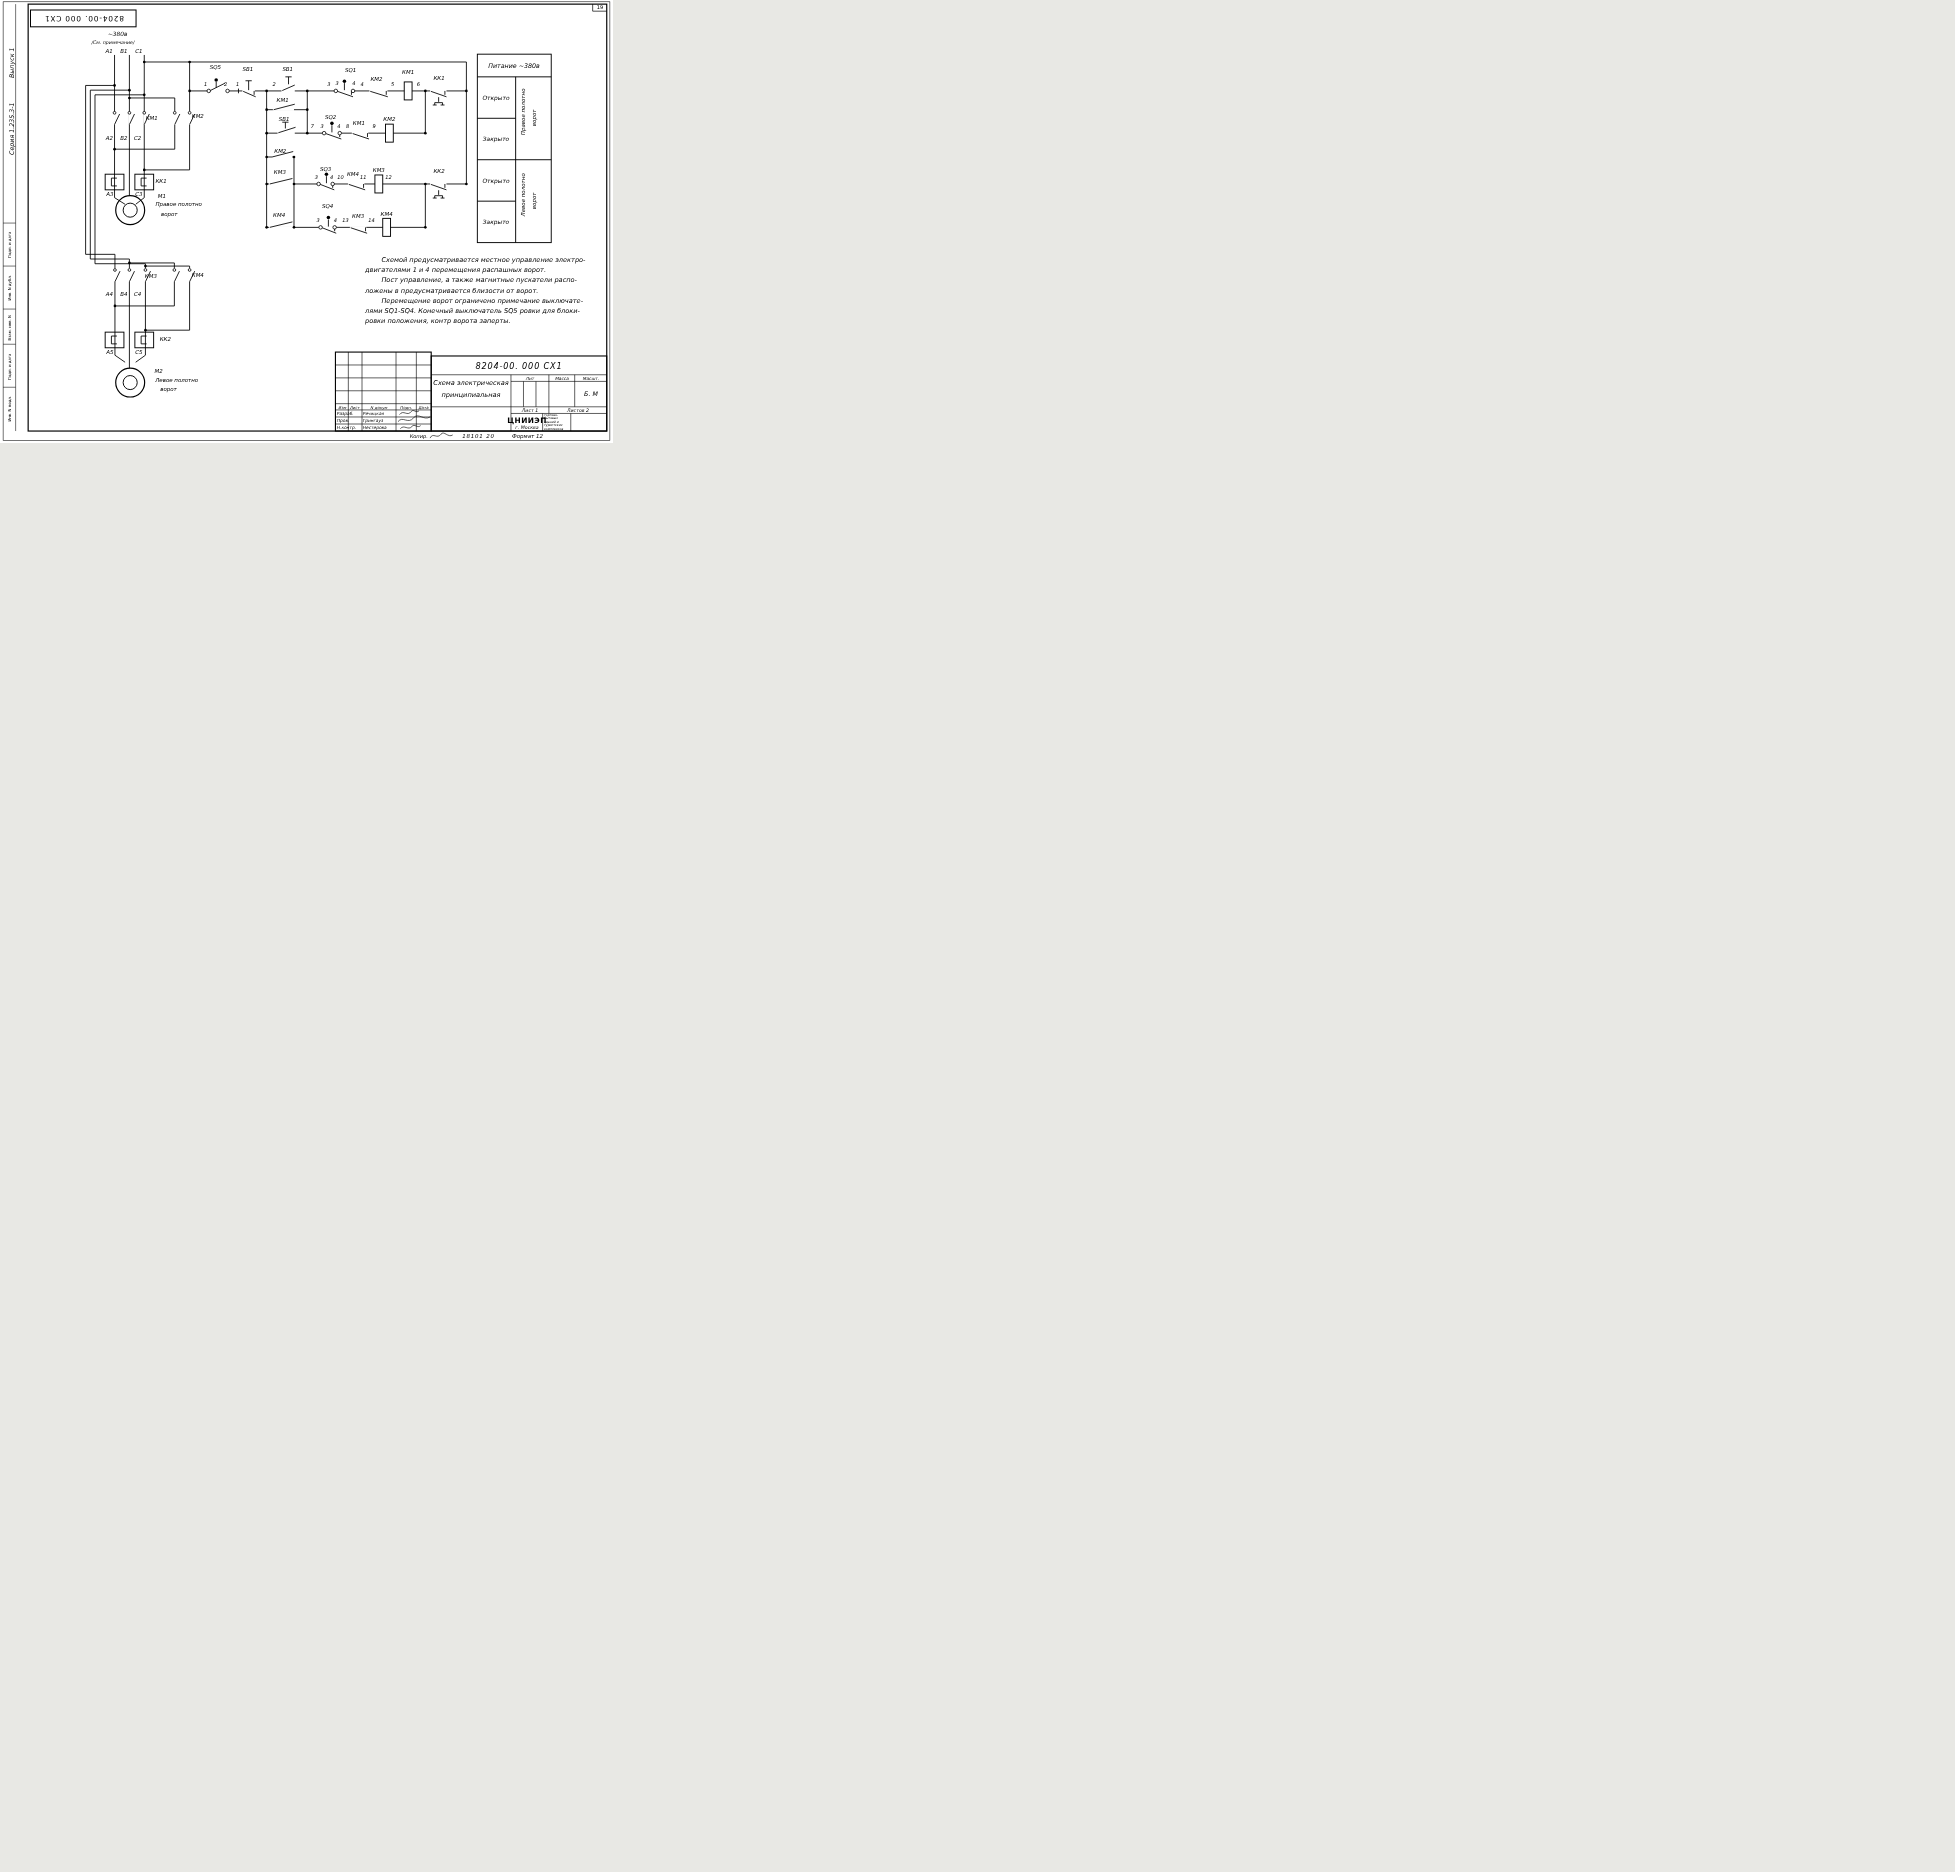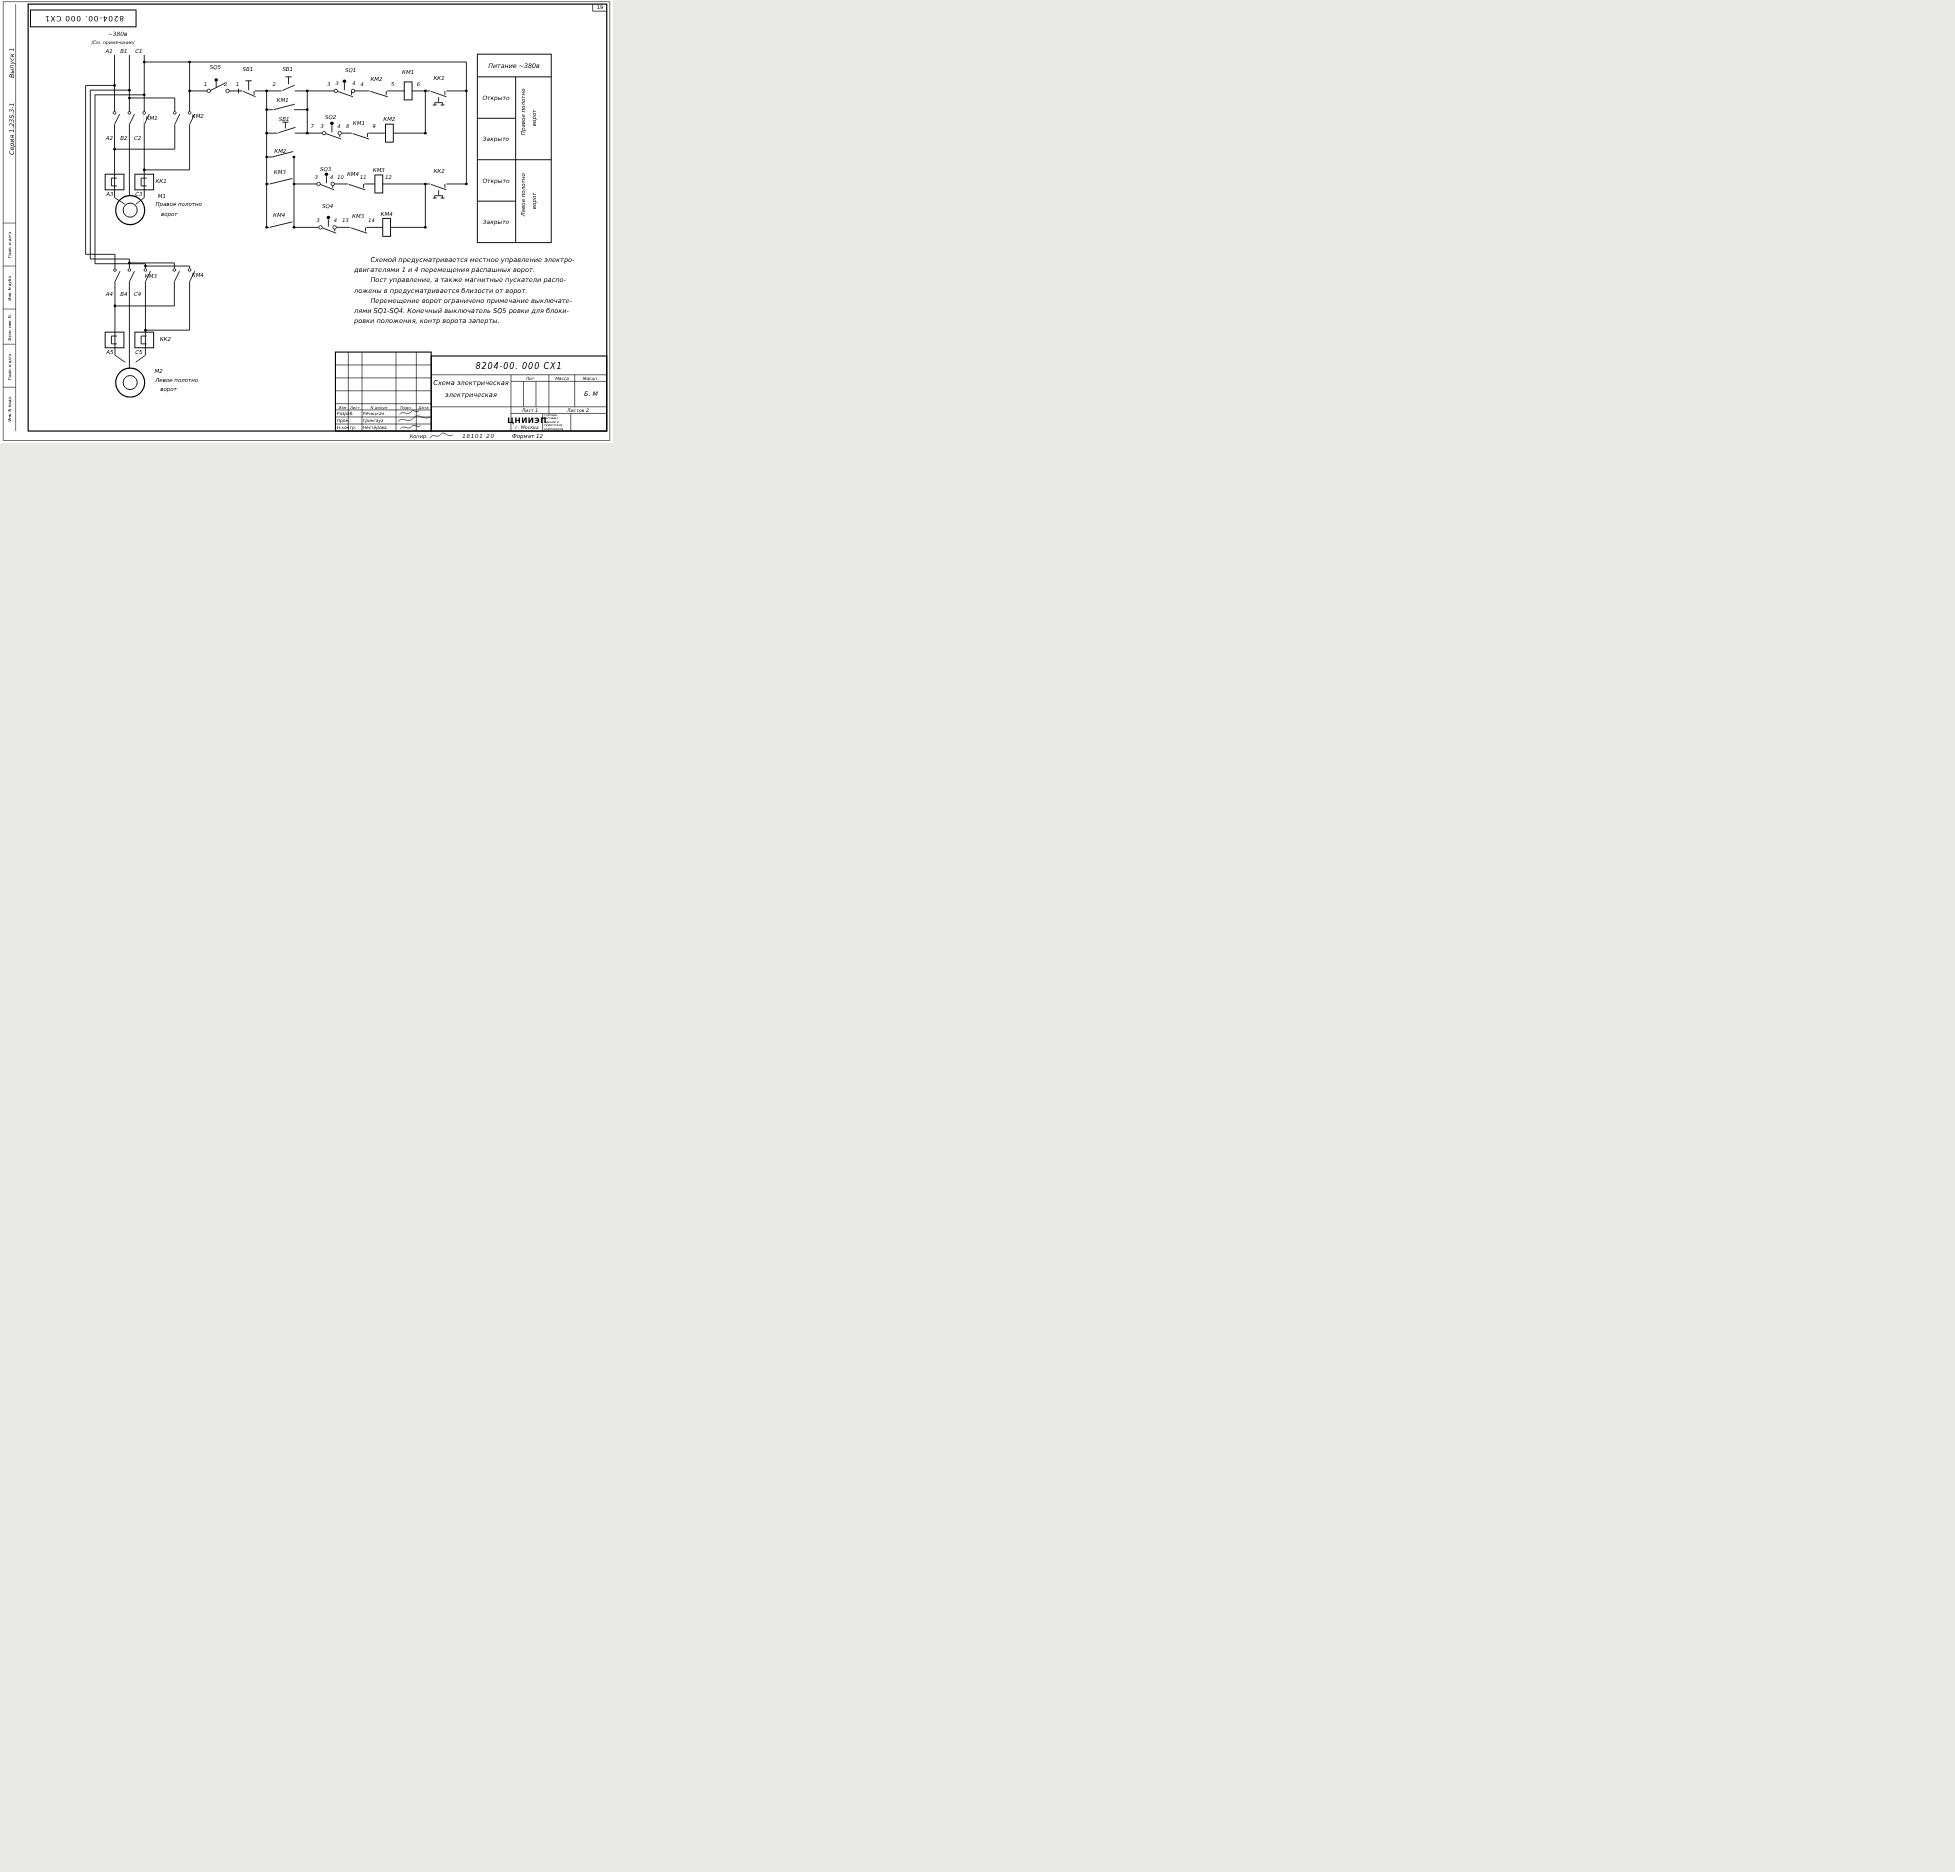--- a/index.html
+++ b/index.html
@@ -340,33 +340,33 @@
   <div class="cell hand" style="left:477px;top:54px;width:74px;height:23px;font-size:6.3px;">Питание ~380в</div>
   <div class="cell hand" style="left:477px;top:77px;width:38px;height:41px;font-size:5.9px;">Открыто</div>
   <div class="cell hand" style="left:477px;top:118px;width:38px;height:41px;font-size:5.9px;">Закрыто</div>
   <div class="cell hand" style="left:477px;top:160px;width:38px;height:41px;font-size:5.9px;">Открыто</div>
   <div class="cell hand" style="left:477px;top:201px;width:38px;height:41px;font-size:5.9px;">Закрыто</div>
   <div class="cell rot90 hand" style="left:491px;top:106px;width:63px;height:11.7px;font-size:5.5px;">Правое полотно</div>
   <div class="cell rot90 hand" style="left:510px;top:112px;width:47px;height:11.7px;font-size:5.5px;">ворот</div>
   <div class="cell rot90 hand" style="left:491px;top:189px;width:63px;height:11.7px;font-size:5.5px;">Левое полотно</div>
   <div class="cell rot90 hand" style="left:510px;top:195px;width:47px;height:11.7px;font-size:5.5px;">ворот</div>
 
-  <div class="abs hand" style="left:354px;top:255px;width:261px;font-size:6.6px;line-height:10.2px;">
+  <div class="abs hand" style="left:365px;top:255px;width:261px;font-size:6.6px;line-height:10.2px;">
       <div class="para-line indent">Схемой предусматривается местное управление электро-</div>
       <div class="para-line">двигателями 1 и 4 перемещения распашных ворот.</div>
       <div class="para-line indent">Пост управление, а также магнитные пускатели распо-</div>
       <div class="para-line">ложены в предусматривается близости от ворот.</div>
       <div class="para-line indent">Перемещение ворот ограничено примечание выключате-</div>
       <div class="para-line">лями SQ1-SQ4. Конечный выключатель SQ5 ровки для блоки-</div>
       <div class="para-line">ровки положения, контр ворота заперты.</div>
     </div>
 
   <div class="cell hand" style="left:431px;top:356px;width:176px;height:19px;font-size:8.2px;letter-spacing:0.8px;">8204-00. 000 СХ1</div>
   <div class="cell hand" style="left:431px;top:376px;width:80px;height:13.3px;font-size:6.6px;">Схема электрическая</div>
-  <div class="cell hand" style="left:431px;top:389px;width:80px;height:11.7px;font-size:6.6px;">электрическая</div>
+  <div class="cell hand" style="left:431px;top:389px;width:80px;height:11.7px;font-size:6.6px;">принципиальная</div>
   <div class="cell hand" style="left:511px;top:375px;width:38px;height:6.6px;font-size:4.3px;">Лит</div>
   <div class="cell hand" style="left:549px;top:375px;width:26px;height:6.6px;font-size:4.3px;">Масса</div>
   <div class="cell hand" style="left:575px;top:375px;width:32px;height:6.6px;font-size:4.3px;">Масшт.</div>
   <div class="cell hand" style="left:575px;top:385px;width:32px;height:17.6px;font-size:6.3px;">Б. М</div>
   <div class="cell hand" style="left:511px;top:407px;width:38px;height:6.6px;font-size:4.7px;">Лист 1</div>
   <div class="cell hand" style="left:549px;top:407px;width:58px;height:6.6px;font-size:4.7px;">Листов 2</div>
   <div class="cell" style="left:511px;top:415px;width:32px;height:10.2px;font-size:7.4px;font-weight:bold;letter-spacing:0.4px;">ЦНИИЭП</div>
   <div class="cell hand" style="left:511px;top:424px;width:32px;height:6.3px;font-size:4.7px;">г. Москва</div>
   <div class="abs hand" style="left:544px;top:414px;width:27px;font-size:3.1px;line-height:3.4px;">
       <div class="para-line">торгово-</div>

